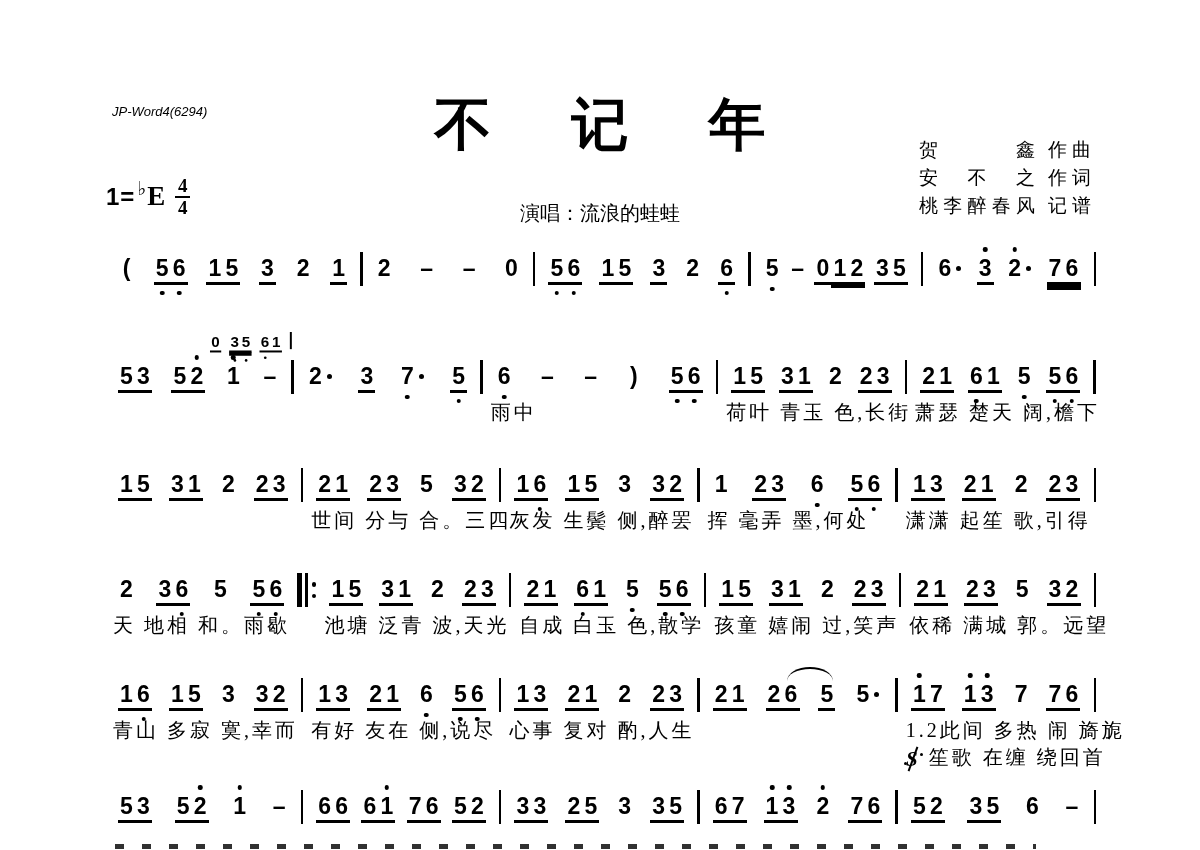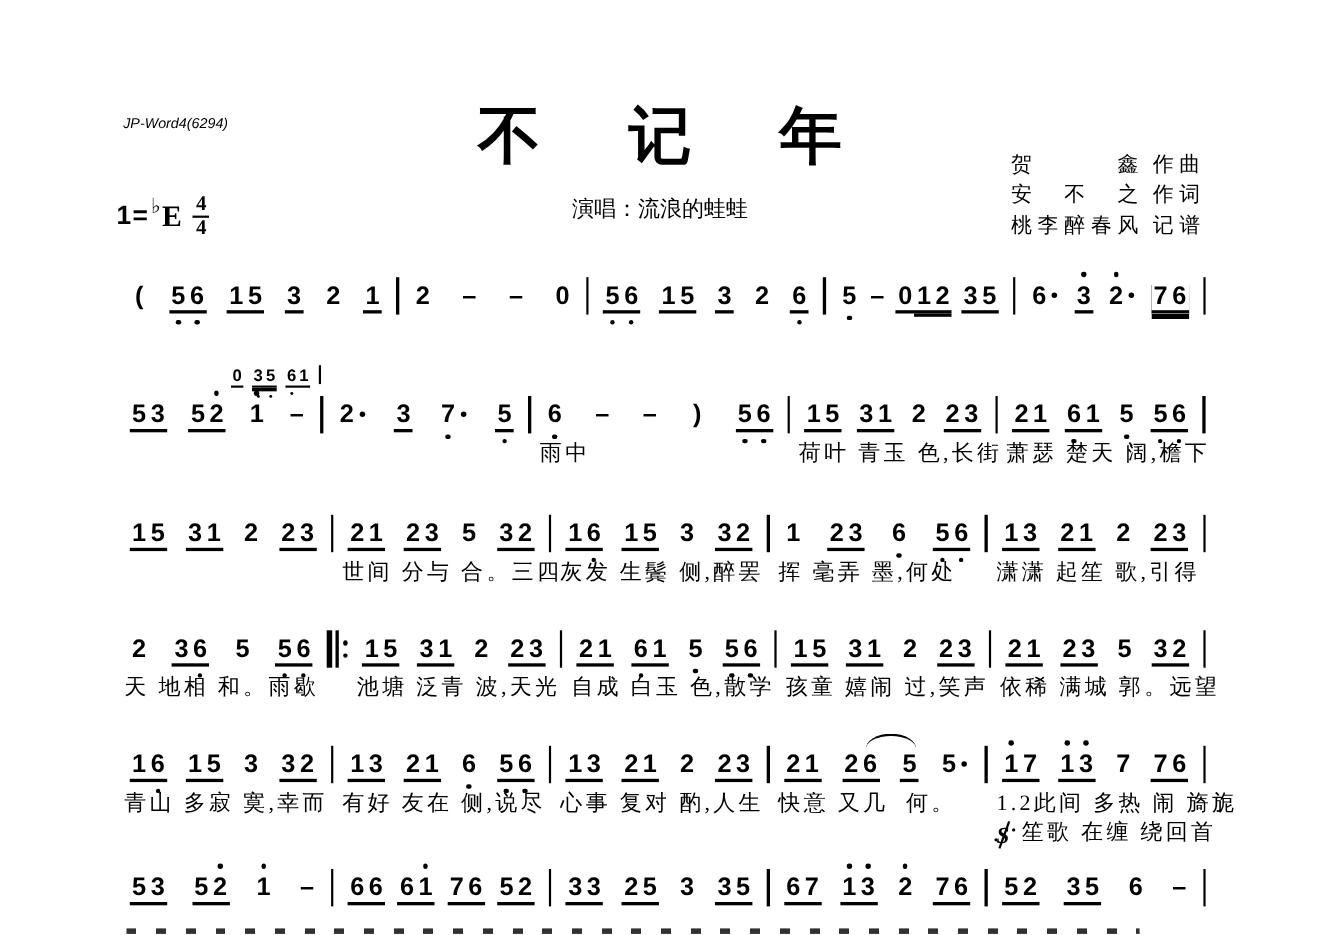--- a/index.html
+++ b/index.html
@@ -4,21 +4,21 @@
 <style>
   html,body{margin:0;padding:0;background:#ffffff;}
   .page{position:relative;width:1200px;height:850px;background:#fff;overflow:hidden;
         color:#000;font-family:"Liberation Sans","DejaVu Sans",sans-serif;}
 
   
   .watermark{position:absolute;left:112px;top:104px;font-style:italic;font-size:13px;}
   .title{position:absolute;left:50%;top:94px;transform:translateX(calc(-50% + 40px));
          font-family:"Liberation Serif","DejaVu Serif",serif;font-weight:bold;
          font-size:57px;line-height:62px;letter-spacing:80px;white-space:nowrap;}
-  .subtitle{position:absolute;left:0;right:0;top:176px;text-align:center;font-size:20px;
+  .subtitle{position:absolute;left:0;right:0;top:200px;text-align:center;font-size:20px;
             font-family:"Liberation Serif","DejaVu Serif",serif;}
   .credits{position:absolute;right:104px;top:136px;font-size:19px;line-height:28px;
            font-family:"Liberation Serif","DejaVu Serif",serif;}
   .credit-row{display:flex;justify-content:flex-end;align-items:baseline;}
   .credit-name{display:inline-block;width:116px;text-align:justify;text-align-last:justify;}
   .credit-role{margin-left:13px;letter-spacing:5px;white-space:nowrap;}
 
   .keysig{position:absolute;left:106px;top:178px;display:flex;align-items:center;}
   .k1{font-weight:bold;font-size:24px;letter-spacing:1px;}
   .kflat{font-weight:bold;font-size:19px;margin:-16px 1px 0 2px;
@@ -778,21 +778,20 @@
                 <span class="ch">5</span>
               </span>
             </span>
             <span class="tok">
               <span class="ch">5</span>
               <span class="aug">
                 <i class="dot adot"></i>
               </span>
             </span>
           </div>
-          <div class="lyric-row">快意 又几  何。</div>
           <i class="slur" style="left: 87px; width: 46px;"></i>
         </div>
         <span class="bar"></span>
         <div class="measure" style="flex-grow: 4;">
           <div class="note-row">
             <span class="tok">
               <span class="ug">
                 <span class="ch">1<i class="dot da"></i></span>
                 <span class="ch">7</span>
               </span>

